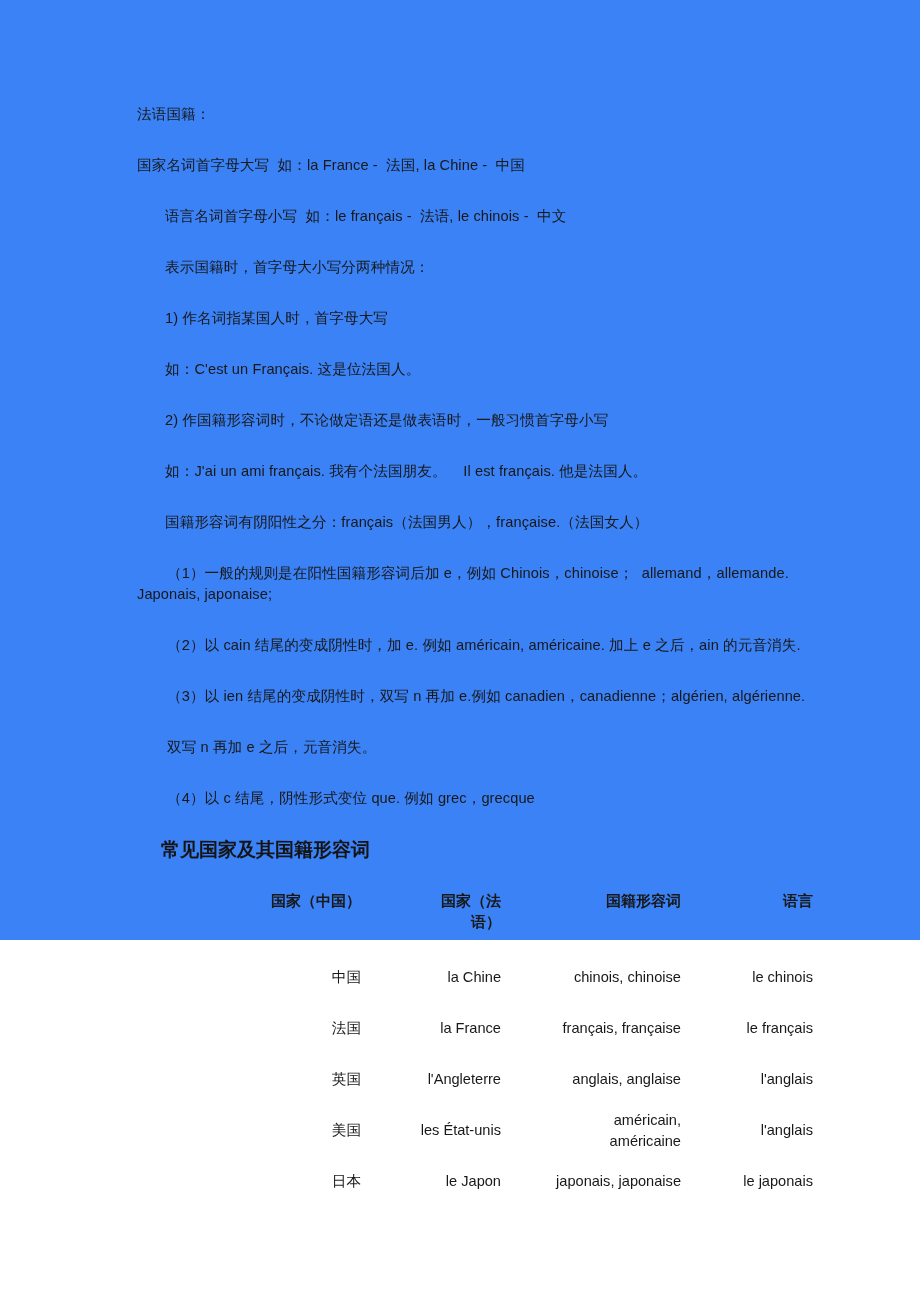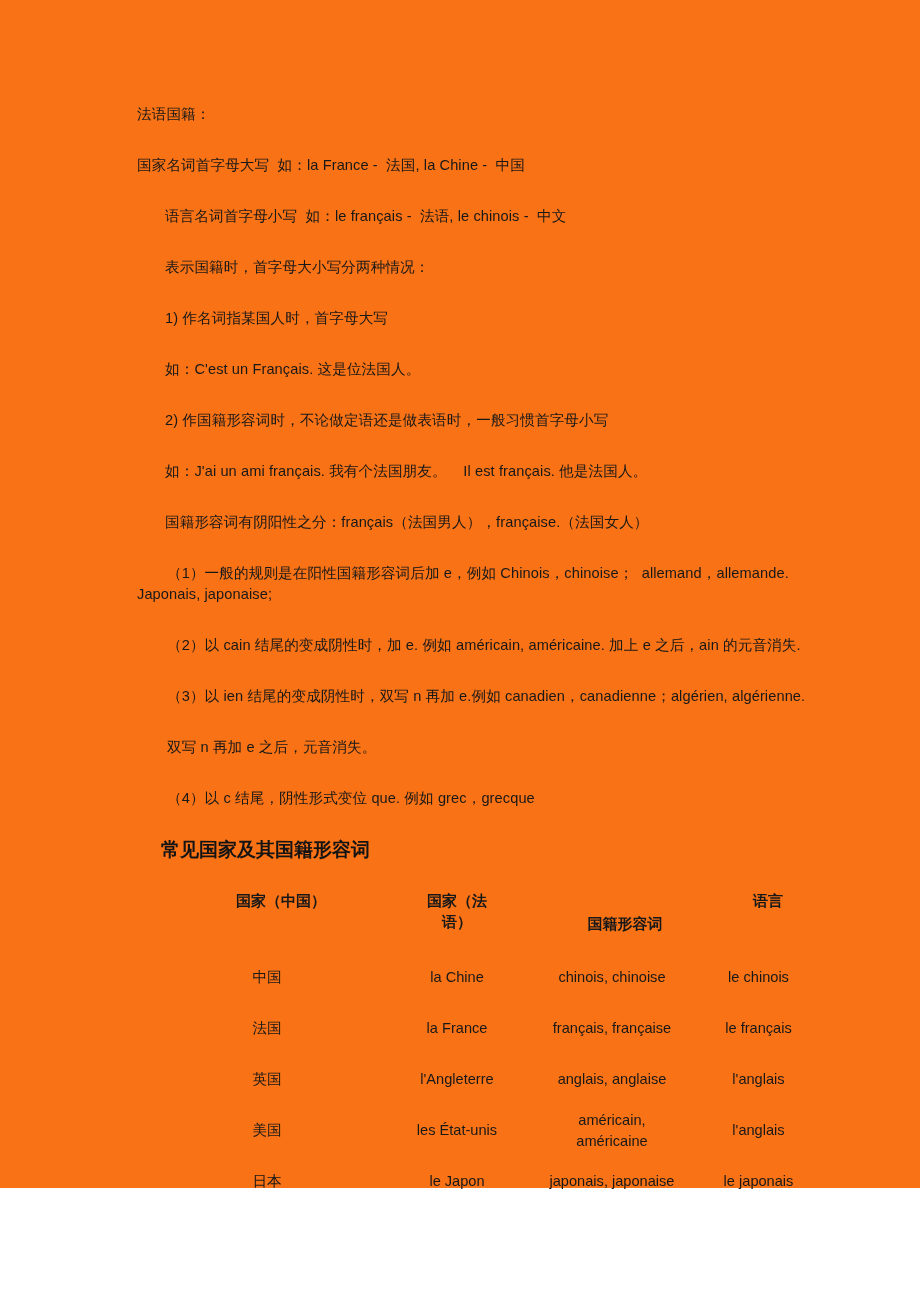--- a/index.html
+++ b/index.html
@@ -16,22 +16,22 @@
     font-family: "Liberation Sans", "DejaVu Sans", sans-serif;
     color: #1a1a1a;
     -webkit-font-smoothing: antialiased;
   }
 
   .page {
     position: absolute;
     left: 0;
     top: 0;
     width: 920px;
-    height: 1188px;
-    background: #f97316;
+    height: 940px;
+    background: #3b82f6;
   }
 
   .doc-body {
     position: absolute;
     left: 137px;
     top: 104px;
     width: 700px;
   }
 
   
@@ -80,21 +80,21 @@
   table.nationality-table col.c4 { width: 132px; }
 
   table.nationality-table th,
   table.nationality-table td {
     border: none;
     padding: 0;
     height: 51px;
     vertical-align: middle;
     font-size: 14.6px;
     line-height: 21px;
-    text-align: center;
+    text-align: right;
     font-weight: normal;
     color: #181818;
   }
   table.nationality-table thead th {
     font-weight: bold;
     height: 62px;
     vertical-align: top;
     font-size: 15px;
   }
   table.nationality-table thead th.h1 { padding-left: 0px; }
@@ -103,21 +103,21 @@
   table.nationality-table thead th.h4 { padding-left: 0px; }
 
   table.nationality-table tbody td.b1 { padding-left: 0px; }
   table.nationality-table tbody td.b2 { padding-left: 0px; }
   table.nationality-table tbody td.b3 { padding-left: 0px; }
   table.nationality-table tbody td.b4 { padding-left: 0px; }
 
   
   .colpos-h1 { margin-left: 28px; display: inline-block; }
   .colpos-h2 { margin-left: 52px; display: inline-block; }
-  .colpos-h3 { margin-left: 68px; display: inline-block; margin-top: 23px; }
+  .colpos-h3 { margin-left: 68px; display: inline-block; }
   .colpos-h4 { margin-left: 42px; display: inline-block; }
 
   .colpos-b1 { margin-left: 0px;  display: inline-block; }
   .colpos-b2 { margin-left: 52px; display: inline-block; }
   .colpos-b3 { margin-left: 42px; display: inline-block; }
   .colpos-b4 { margin-left: 23px; display: inline-block; }
 </style>
 </head>
 <body>
 

